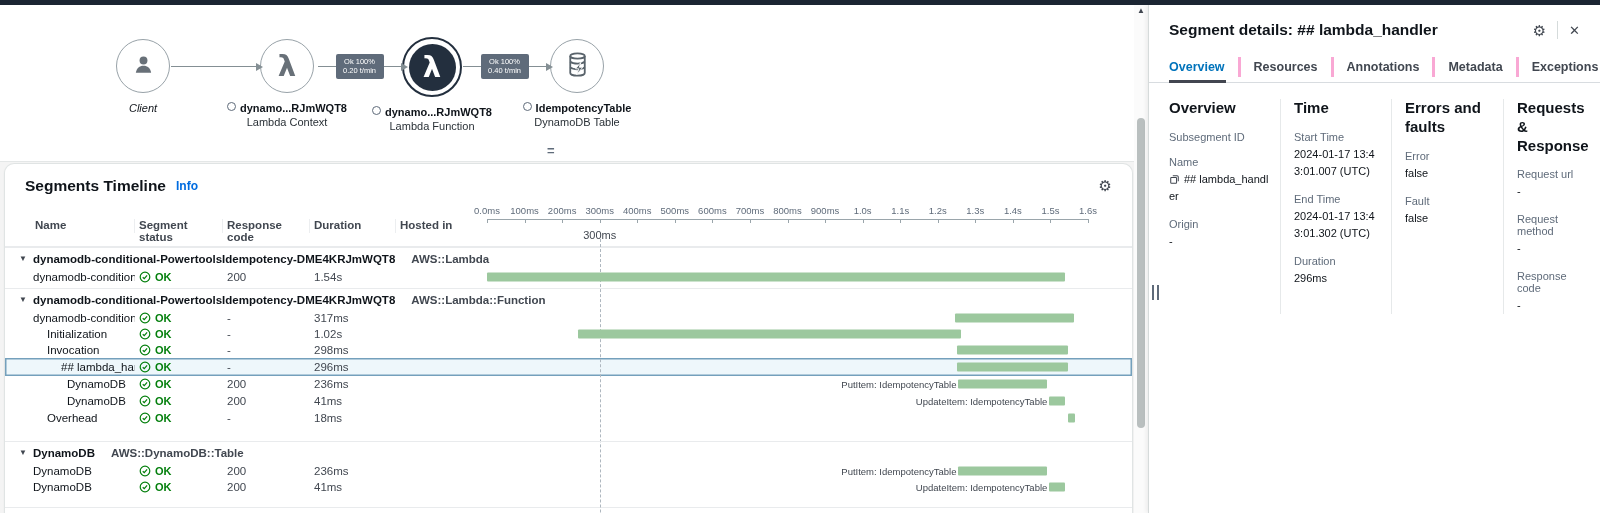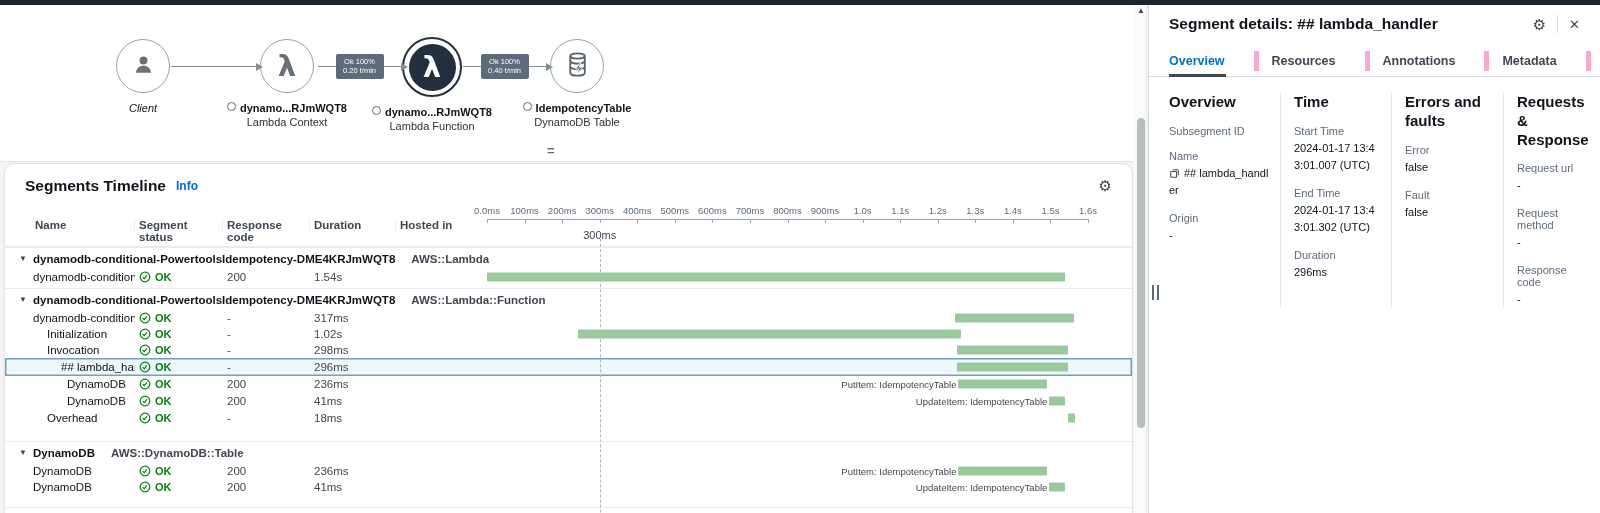--- a/index.html
+++ b/index.html
@@ -82,30 +82,30 @@
   .v-scrollbar{position:absolute;left:1134px;top:5px;width:14px;height:508px;background:#fbfbfb;}
   .sb-up{position:absolute;left:0;top:1px;width:14px;text-align:center;font-size:8px;color:#414750;cursor:pointer;}
   .sb-thumb{position:absolute;left:3px;top:113px;width:8px;height:310px;background:#b9bfbf;border-radius:4px;cursor:pointer;}
 
   
   .panel{position:absolute;left:1148px;top:5px;width:452px;height:508px;background:#fff;
     border-left:1px solid #d6dbdb;box-shadow:-2px 0 4px rgba(0,0,0,.06);box-sizing:border-box;}
   .panel-drag{position:absolute;left:3px;top:280px;display:flex;gap:3px;cursor:col-resize;}
   .panel-drag span{width:2px;height:15px;background:#5f6b7a;}
   .panel-inner{padding:0 20px;}
-  .panel-title-row{display:flex;align-items:center;padding-top:5px;height:28px;}
+  .panel-title-row{display:flex;align-items:center;padding-top:11px;height:28px;}
   .panel-title{font-size:15.5px;font-weight:bold;color:#0f141a;}
   .panel-icons{margin-left:auto;display:flex;align-items:center;gap:11px;}
   .panel-gear{font-size:15px;color:#414750;cursor:pointer;line-height:1;}
   .icon-sep{width:1px;height:18px;background:#d5dbdb;}
   .panel-close{font-size:13px;color:#414750;cursor:pointer;line-height:1;}
   .tabs-row{display:flex;align-items:center;height:30px;margin:8px -20px 0 -20px;padding:0 20px;border-bottom:1px solid #d8dce0;position:relative;}
   .tab{position:relative;display:flex;align-items:center;height:20px;padding:0 13px;font-size:12.5px;font-weight:bold;color:#414750;cursor:pointer;white-space:nowrap;}
   .tab:first-child{padding-left:0;}
-  .tab:not(:first-child){border-left:5px solid #f9a8d4;margin-left:16px;}
+  .tab:not(:first-child){border-left:3px solid #f9a8d4;}
   .tab.active{color:var(--tab_active,#0073bb);}
   .tab.active::after{content:"";position:absolute;left:0;right:12px;bottom:-6px;height:3px;background:#424650;}
   .tab:first-child.active::after{left:0;}
   .panel-columns{display:grid;grid-template-columns:111px 111px 112px 1fr;margin-top:16px;}
   .pcol{box-sizing:border-box;padding-right:10px;}
   .pcol:not(:first-child){border-left:1px solid #e6e9ea;padding-left:13px;}
   .pcol-heading{font-size:15px;font-weight:bold;color:#0f141a;margin-bottom:2px;line-height:1.25;max-width:92px;}
   .pfield-label{font-size:11px;color:#5f6b7a;margin-top:13px;}
   .pfield-value{font-size:11px;color:#0f141a;margin-top:3px;line-height:1.55;word-break:break-all;}
   .copy-icon{display:inline-block;vertical-align:-2px;margin-right:4px;cursor:pointer;}

